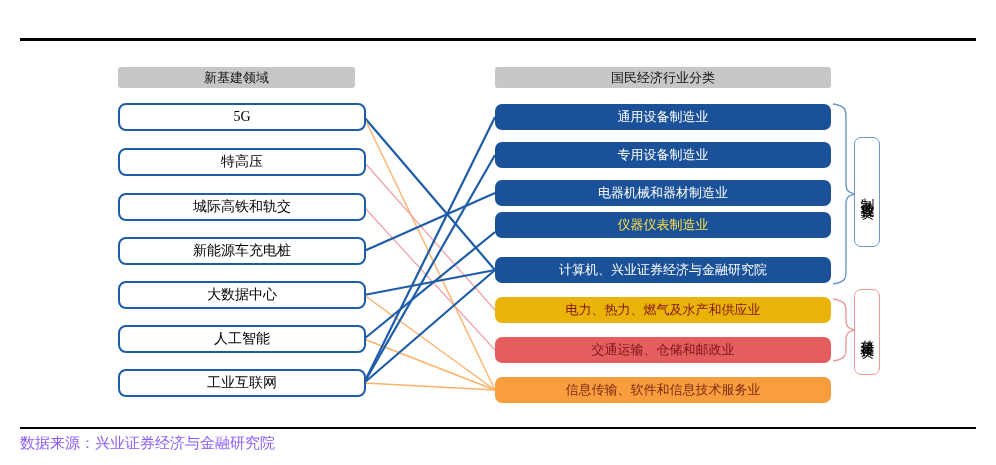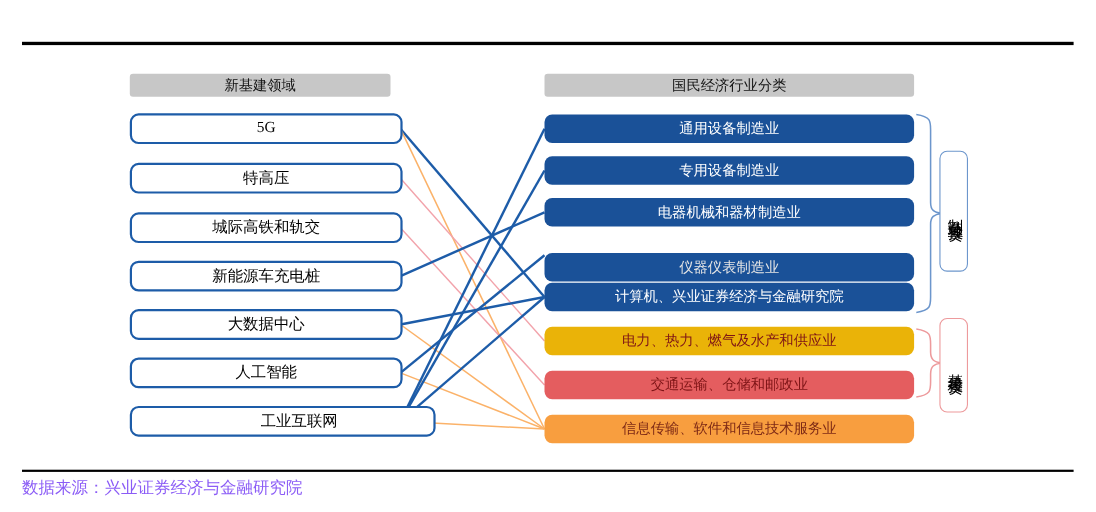--- a/index.html
+++ b/index.html
@@ -44,25 +44,25 @@
   <div class="title-rule"></div>
   <div class="hdr" id="left-header" style="left: 118px; top: 67px; width: 237px; background: rgb(199, 199, 199);">新基建领域</div>
   <div class="hdr" id="right-header" style="left: 495px; top: 67px; width: 336px; background: rgb(199, 199, 199);">国民经济行业分类</div>
   <div id="boxes">
       <div class="lbox" style="top: 103px; border-color: rgb(29, 92, 168);">5G</div>
       <div class="lbox" style="top: 148px; border-color: rgb(29, 92, 168);">特高压</div>
       <div class="lbox" style="top: 193px; border-color: rgb(29, 92, 168);">城际高铁和轨交</div>
       <div class="lbox" style="top: 237px; border-color: rgb(29, 92, 168);">新能源车充电桩</div>
       <div class="lbox" style="top: 281px; border-color: rgb(29, 92, 168);">大数据中心</div>
       <div class="lbox" style="top: 325px; border-color: rgb(29, 92, 168);">人工智能</div>
-      <div class="lbox" style="top: 369px; border-color: rgb(29, 92, 168); padding-left: 30px;">工业互联网</div>
+      <div class="lbox" style="top: 369px; border-color: rgb(29, 92, 168);">工业互联网</div>
       <div class="rbox" style="top: 104px; background: rgb(26, 81, 152); color: rgb(255, 255, 255);">通用设备制造业</div>
       <div class="rbox" style="top: 142px; background: rgb(26, 81, 152); color: rgb(255, 255, 255);">专用设备制造业</div>
       <div class="rbox" style="top: 180px; background: rgb(26, 81, 152); color: rgb(255, 255, 255);">电器机械和器材制造业</div>
-      <div class="rbox" style="top: 230px; background: rgb(26, 81, 152); color: #e5e5e5;">仪器仪表制造业</div>
+      <div class="rbox" style="top: 212px; background: rgb(26, 81, 152); color: #fde047;">仪器仪表制造业</div>
       <div class="rbox" style="top: 257px; background: rgb(26, 81, 152); color: rgb(255, 255, 255);">计算机、兴业证券经济与金融研究院</div>
       <div class="rbox" style="top: 297px; background: #eab308; color: rgb(126, 20, 22);">电力、热力、燃气及水产和供应业</div>
       <div class="rbox" style="top: 337px; background: rgb(228, 93, 95); color: rgb(126, 20, 22);">交通运输、仓储和邮政业</div>
       <div class="rbox" style="top: 377px; background: rgb(248, 158, 63); color: rgb(126, 42, 22);">信息传输、软件和信息技术服务业</div>
     </div>
   <div class="vlabel" id="grp0" style="left: 854px; top: 137px; height: 108px; border-color: rgb(108, 150, 204);">制造业投资</div>
   <div class="vlabel" id="grp1" style="left: 854px; top: 289px; height: 84px; border-color: rgb(237, 154, 156);">基建投资</div>
   <div class="footer-rule"></div>
   <div class="source">数据来源：兴业证券经济与金融研究院</div>
 </div>

